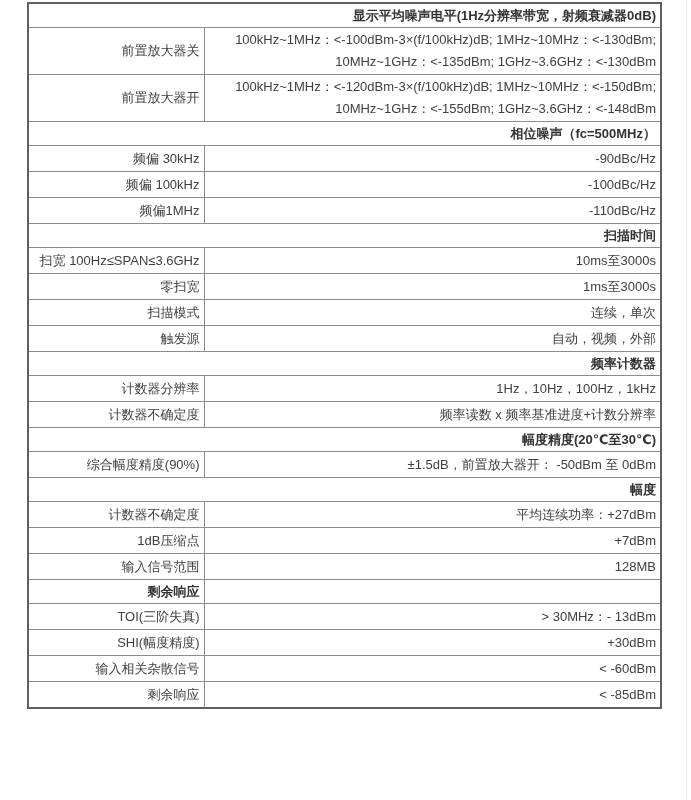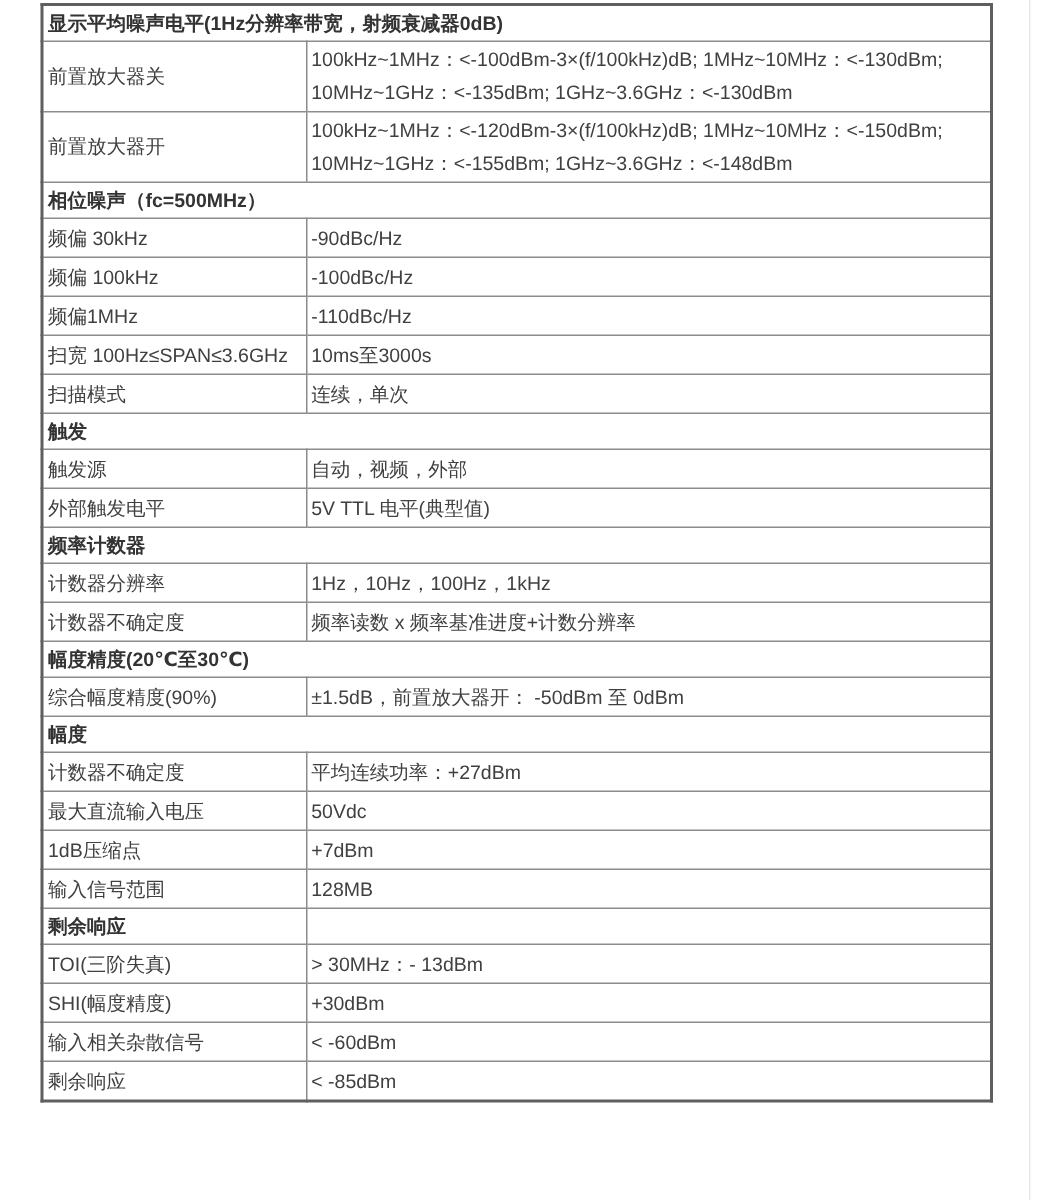--- a/index.html
+++ b/index.html
@@ -9,20 +9,21 @@
     width: 691px;
     height: 800px;
     overflow: hidden;
     font-family: "Liberation Sans", "DejaVu Sans", sans-serif;
   }
   .page {
     position: relative;
     width: 691px;
     height: 800px;
     background: #ffffff;
+    text-align: right;
   }
   .page-edge {
     position: absolute;
     top: 0;
     left: 686px;
     width: 1px;
     height: 100%;
     background: #ebebeb;
   }
   table.spec-table {
@@ -93,38 +94,38 @@
           <td class="value-cell">-90dBc/Hz</td>
         </tr>
         <tr class="spec">
           <td class="label-cell">频偏 100kHz</td>
           <td class="value-cell">-100dBc/Hz</td>
         </tr>
         <tr class="spec">
           <td class="label-cell">频偏1MHz</td>
           <td class="value-cell">-110dBc/Hz</td>
         </tr>
+        <tr class="section">
+          <td class="label-cell" colspan="2">扫描时间</td>
+        </tr>
         <tr class="spec">
           <td class="label-cell">扫宽 100Hz≤SPAN≤3.6GHz</td>
           <td class="value-cell">10ms至3000s</td>
         </tr>
         <tr class="spec">
+          <td class="label-cell">零扫宽</td>
+          <td class="value-cell">1ms至3000s</td>
+        </tr>
+        <tr class="spec">
           <td class="label-cell">扫描模式</td>
           <td class="value-cell">连续，单次</td>
-        </tr>
-        <tr class="section">
-          <td class="label-cell" colspan="2">触发</td>
         </tr>
         <tr class="spec">
           <td class="label-cell">触发源</td>
           <td class="value-cell">自动，视频，外部</td>
-        </tr>
-        <tr class="spec">
-          <td class="label-cell">外部触发电平</td>
-          <td class="value-cell">5V TTL 电平(典型值)</td>
         </tr>
         <tr class="section">
           <td class="label-cell" colspan="2">频率计数器</td>
         </tr>
         <tr class="spec">
           <td class="label-cell">计数器分辨率</td>
           <td class="value-cell">1Hz，10Hz，100Hz，1kHz</td>
         </tr>
         <tr class="spec">
           <td class="label-cell">计数器不确定度</td>
@@ -136,24 +137,20 @@
         <tr class="spec">
           <td class="label-cell">综合幅度精度(90%)</td>
           <td class="value-cell">±1.5dB，前置放大器开： -50dBm 至 0dBm</td>
         </tr>
         <tr class="section">
           <td class="label-cell" colspan="2">幅度</td>
         </tr>
         <tr class="spec">
           <td class="label-cell">计数器不确定度</td>
           <td class="value-cell">平均连续功率：+27dBm</td>
-        </tr>
-        <tr class="spec">
-          <td class="label-cell">最大直流输入电压</td>
-          <td class="value-cell">50Vdc</td>
         </tr>
         <tr class="spec">
           <td class="label-cell">1dB压缩点</td>
           <td class="value-cell">+7dBm</td>
         </tr>
         <tr class="spec">
           <td class="label-cell">输入信号范围</td>
           <td class="value-cell">128MB</td>
         </tr>
         <tr class="section">

